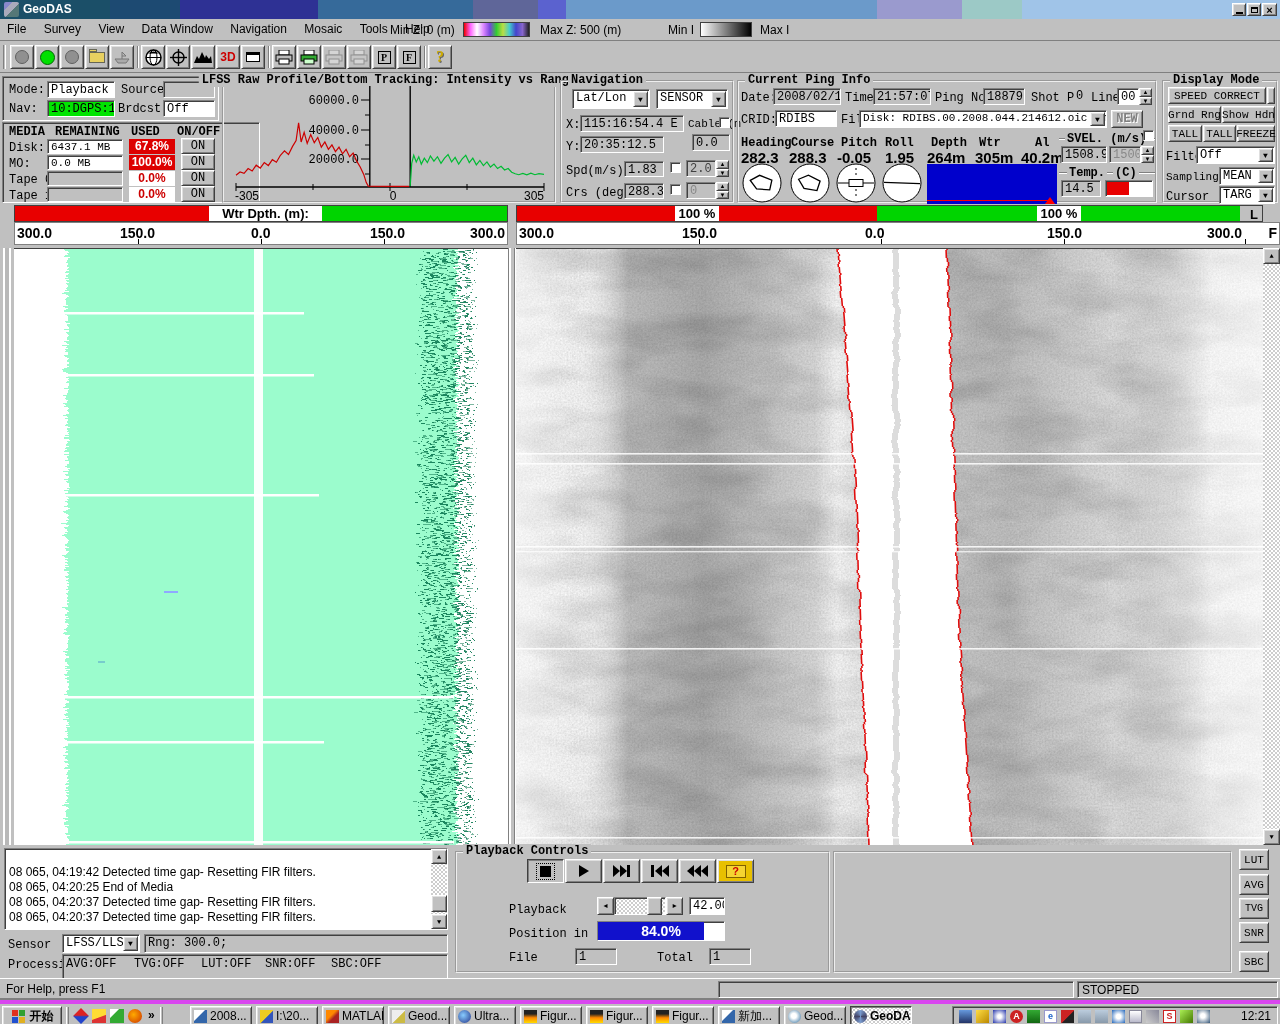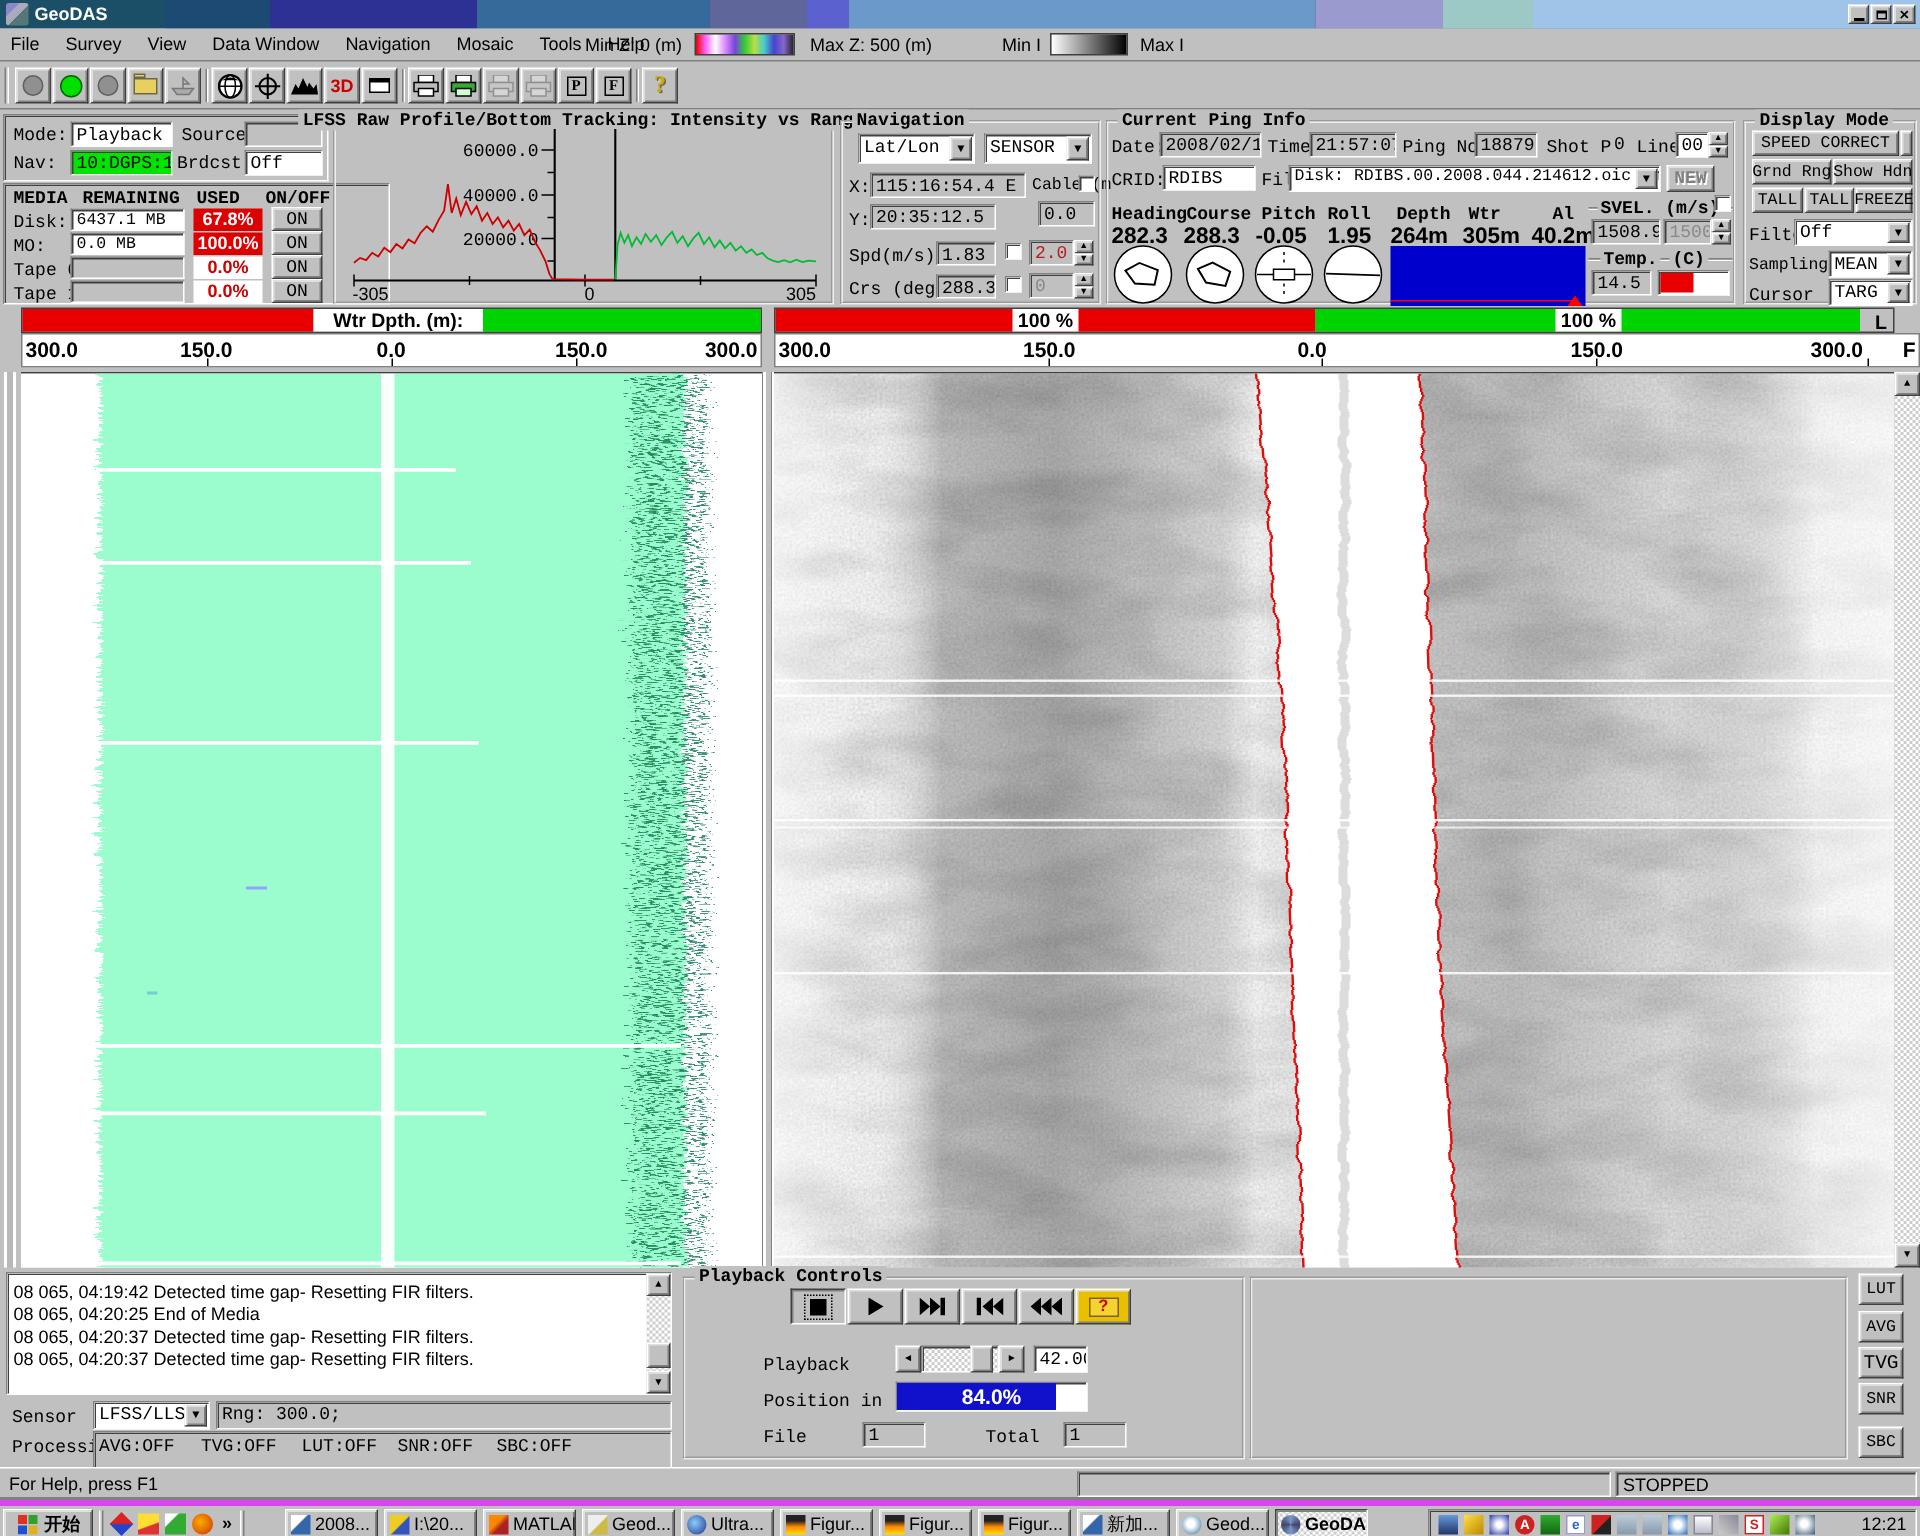--- a/index.html
+++ b/index.html
@@ -263,21 +263,21 @@
     <span class="lab" style="left:4px;top:36px">X:</span>
     <div class="f fg" style="left:18px;top:33px;width:104px;height:17px"><span>115:16:54.4  E</span></div>
     <span class="lab" style="left:126px;top:36px;font-size:11px">Cable (m</span>
     <span class="chk" style="left:157px;top:35px"></span>
     <span class="lab" style="left:4px;top:58px">Y:</span>
     <div class="f fg" style="left:18px;top:54px;width:84px;height:17px"><span>20:35:12.5  N</span></div>
     <div class="f fg" style="left:130px;top:52px;width:38px;height:17px"><span>0.0</span></div>
     <span class="lab" style="left:4px;top:82px">Spd(m/s):</span>
     <div class="f fg" style="left:62px;top:79px;width:40px;height:16px"><span>1.83</span></div>
     <span class="chk" style="left:108px;top:80px"></span>
-    <div class="f fg" style="left:124px;top:78px;width:30px;height:17px;color:#b91c1c"><span>2.0</span></div>
+    <div class="f fg" style="left:124px;top:78px;width:30px;height:17px;color:#404040"><span>2.0</span></div>
     <div class="sp" style="left:154px;top:78px">
         <div class="r">▲</div>
         <div class="r">▼</div>
       </div>
     <span class="lab" style="left:4px;top:104px">Crs (deg</span>
     <div class="f fg" style="left:62px;top:101px;width:40px;height:16px"><span>288.3</span></div>
     <span class="chk" style="left:108px;top:102px"></span>
     <div class="f fg" style="left:124px;top:100px;width:30px;height:17px;color:#888"><span>0</span></div>
     <div class="sp" style="left:154px;top:100px">
         <div class="r">▲</div>
@@ -528,21 +528,21 @@
   <div class="a chkr" style="left:1263px;top:248px;width:17px;height:597px">
     <div class="r b" style="left:0;top:0;width:17px;height:16px;font-size:7px">
         <span>▲</span>
       </div>
     <div class="r b" style="left:0;top:581px;width:17px;height:16px;font-size:7px">
         <span>▼</span>
       </div>
   </div>
 
   <div class="a s" style="left:4px;top:848px;width:444px;height:82px;background:#fff;font:12px 'Liberation Sans',sans-serif">
-    <div style="padding:5px 4px;line-height:15px">
+    <div style="padding:16px 4px;line-height:15px">
       <div>08 065, 04:19:42 Detected time gap- Resetting FIR filters.</div>
       <div>08 065, 04:20:25 End of Media</div>
       <div>08 065, 04:20:37 Detected time gap- Resetting FIR filters.</div>
       <div>08 065, 04:20:37 Detected time gap- Resetting FIR filters.</div>
     </div>
     <div class="a chkr" style="right:0;top:0;width:16px;height:80px">
       <div class="r b" style="left:0;top:0;width:16px;height:15px;font-size:7px">
           <span>▲</span>
         </div>
       <div class="r" style="position:absolute;left:0;top:46px;width:16px;height:17px"></div>
@@ -623,21 +623,21 @@
   </div>
 
   <div class="g" style="left:833px;top:851px;width:399px;height:122px"></div>
 
   <div class="r b" style="left:1239px;top:849px;width:30px;height:21px;font-size:11px">
       <span>LUT</span>
     </div>
   <div class="r b" style="left:1239px;top:874px;width:30px;height:21px;font-size:11px">
       <span>AVG</span>
     </div>
-  <div class="r b" style="left:1239px;top:898px;width:30px;height:21px;font-size:13px">
+  <div class="r b" style="left:1239px;top:898px;width:30px;height:21px;font-size:10px">
       <span>TVG</span>
     </div>
   <div class="r b" style="left:1239px;top:922px;width:30px;height:21px;font-size:11px">
       <span>SNR</span>
     </div>
   <div class="r b" style="left:1239px;top:951px;width:30px;height:21px;font-size:11px">
       <span>SBC</span>
     </div>
 
   <div class="a" style="left:0;top:978px;width:1280px;height:22px;background:#c0c0c0;border-top:1px solid #fff">

